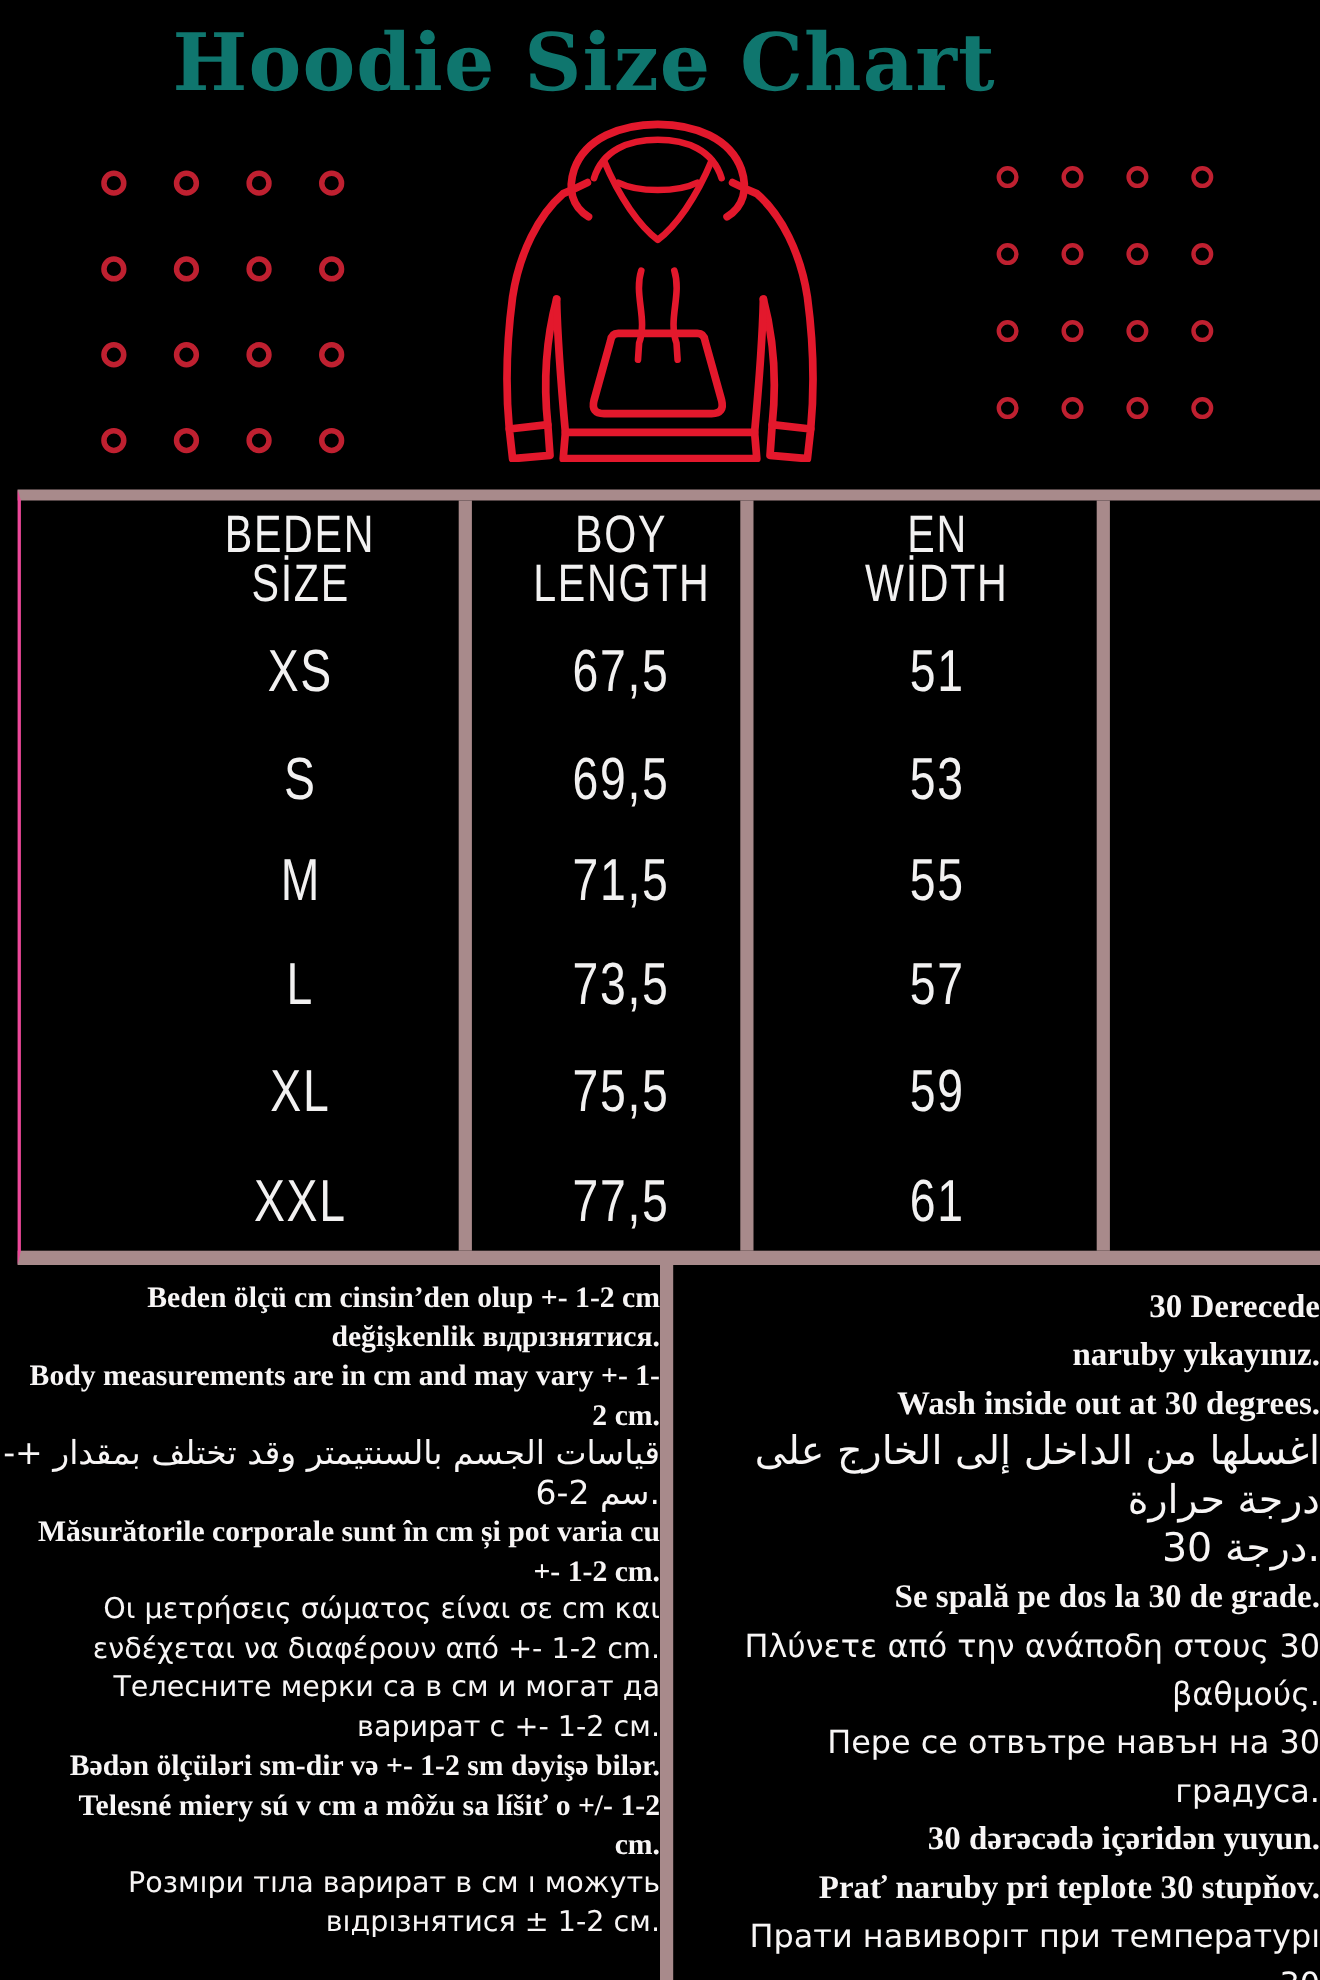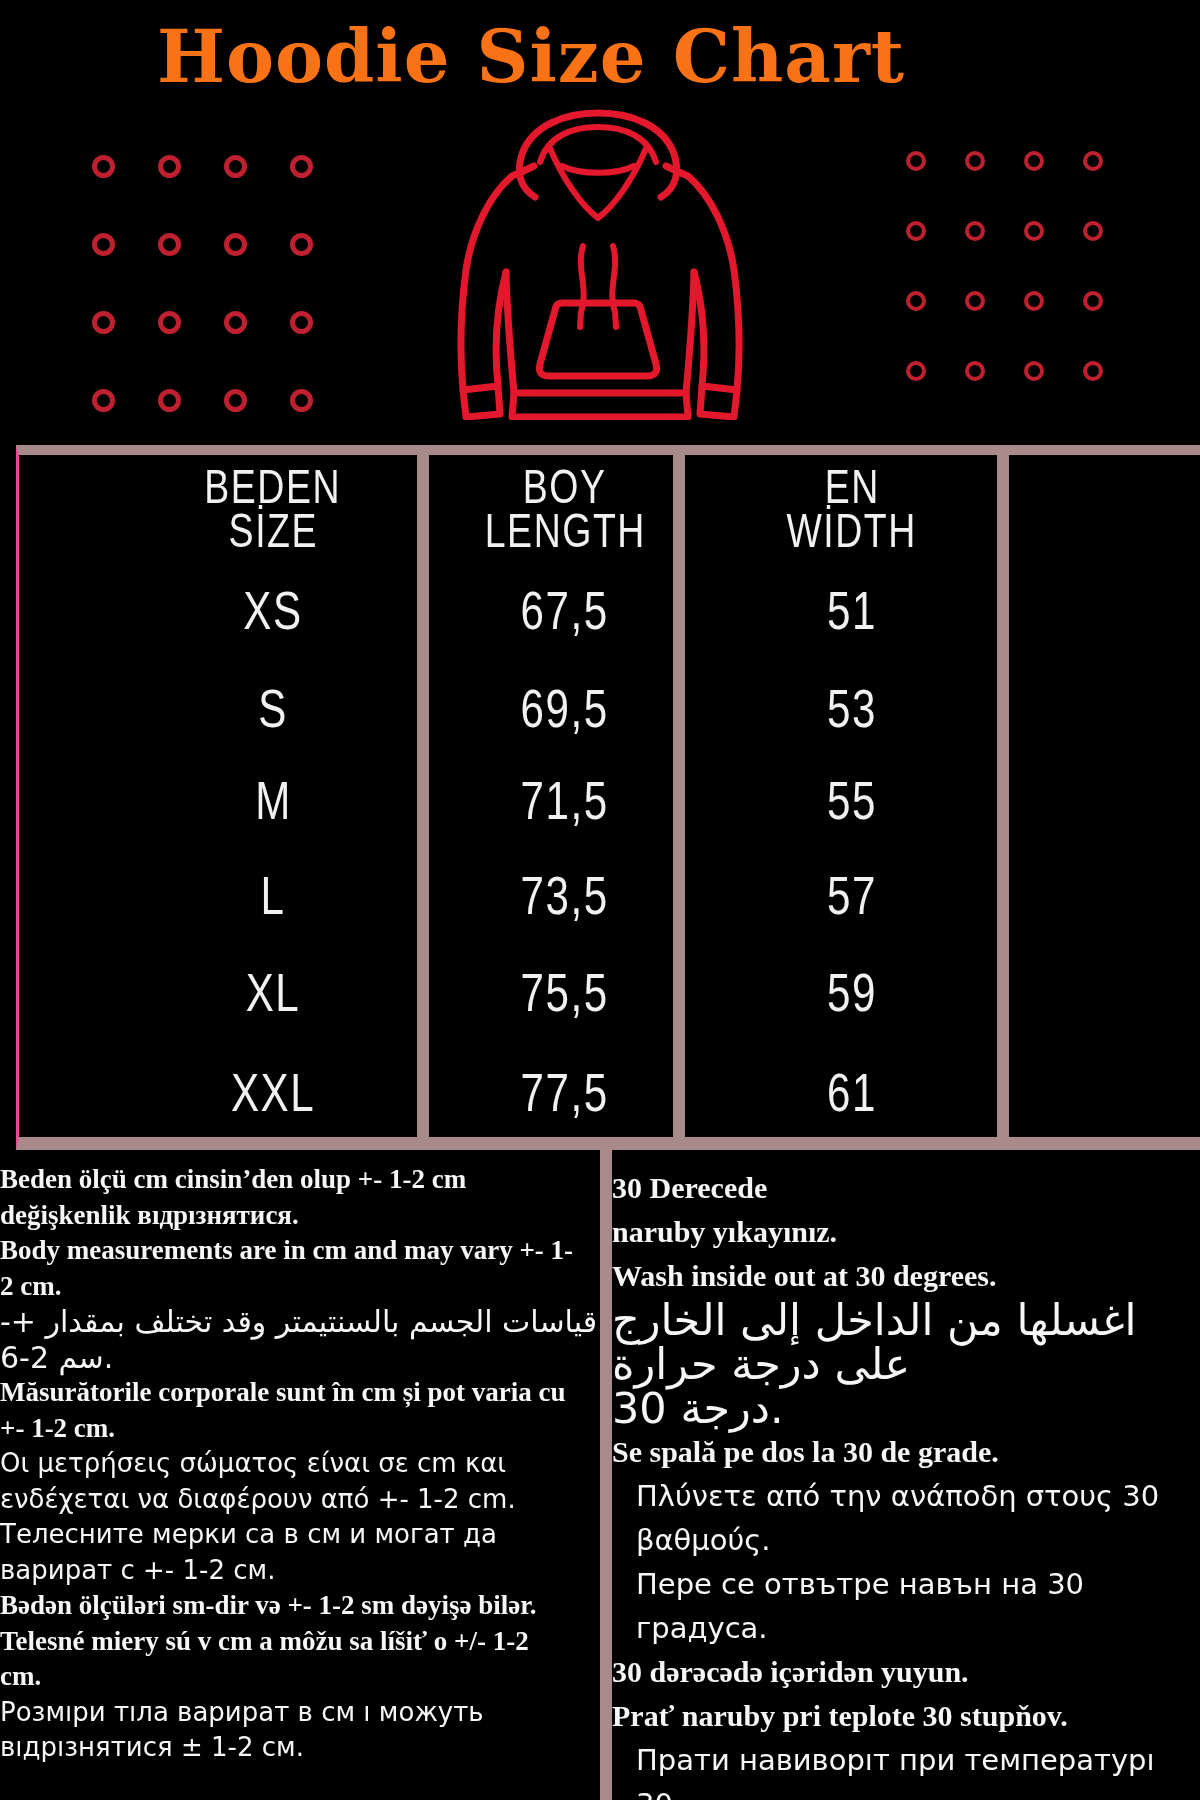--- a/index.html
+++ b/index.html
@@ -1,21 +1,21 @@
 <!DOCTYPE html>
 <html><head>
 <meta charset="utf-8">
 <style>
   html,body{margin:0;padding:0;background:#000;}
   .stage{position:relative;width:1200px;height:1800px;background:#000;overflow:hidden;
          font-family:"Liberation Sans",sans-serif;}
 
   
   .title{position:absolute;top:14px;left:0;width:1062px;text-align:center;
-         font-family:"DejaVu Serif",serif;font-weight:700;font-size:72px;color:#f97316;
+         font-family:"DejaVu Serif",serif;font-weight:700;font-size:72px;color:#0f766e;
          letter-spacing:1px;}
 
   
   .dots{position:absolute;display:grid;grid-template-columns:repeat(4,auto);}
   .dots-left{left:92px;top:155px;column-gap:43px;row-gap:55px;}
   .dots-right{left:906px;top:151px;column-gap:39px;row-gap:50px;}
   .ring{width:23px;height:23px;border:5px solid #bf2030;border-radius:50%;box-sizing:border-box;}
   .dots-right .ring{width:20px;height:20px;border-width:4px;}
 
   
@@ -32,32 +32,32 @@
   .vcell{height:56px;line-height:56px;font-size:54px;}
   .cn{display:inline-block;transform:scaleX(0.78);transform-origin:center;letter-spacing:2px;white-space:nowrap;}
   .c1 .cell{padding-left:110px;}
   .c2 .cell{padding-left:28px;}
   .c3 .cell{padding-left:22px;}
   .h0{top:8px}.h1{top:52px}
   .r0{top:127px}.r1{top:225px}.r2{top:317px}.r3{top:412px}.r4{top:509px}.r5{top:609px}
 
   
   .mid-divider{position:absolute;left:600px;top:1150px;width:12px;height:650px;background:#a88a8b;}
-  .notes{position:absolute;top:1162px;color:#f7f5f5;text-align:left;}
+  .notes{position:absolute;top:1162px;color:#f7f5f5;text-align:right;}
   .notes-left{left:0;width:600px;}
   .notes-right{left:612px;top:1166px;width:588px;}
   .notes-left .line{line-height:35.5px;}
   .notes-right .line{line-height:44px;}
   .serifb{font-family:"Liberation Serif",serif;font-weight:700;font-size:27px;}
   .sans{font-family:"DejaVu Sans",sans-serif;font-weight:400;font-size:26px;}
   .arabic{font-family:"DejaVu Sans",sans-serif;font-size:30px;}
   .rtl{direction:rtl;}
   .notes-right .serifb{font-size:30px;}
   .notes-right .sans{font-size:29px;margin-left:24px;}
-  .notes-right .arabic{font-size:43px;}
+  .notes-right .arabic{font-size:36px;}
 </style>
 </head>
 <body>
 
 <div class="stage">
 
   <div class="title">Hoodie Size Chart</div>
 
   <div class="dots dots-left">
       <span class="ring"></span>

